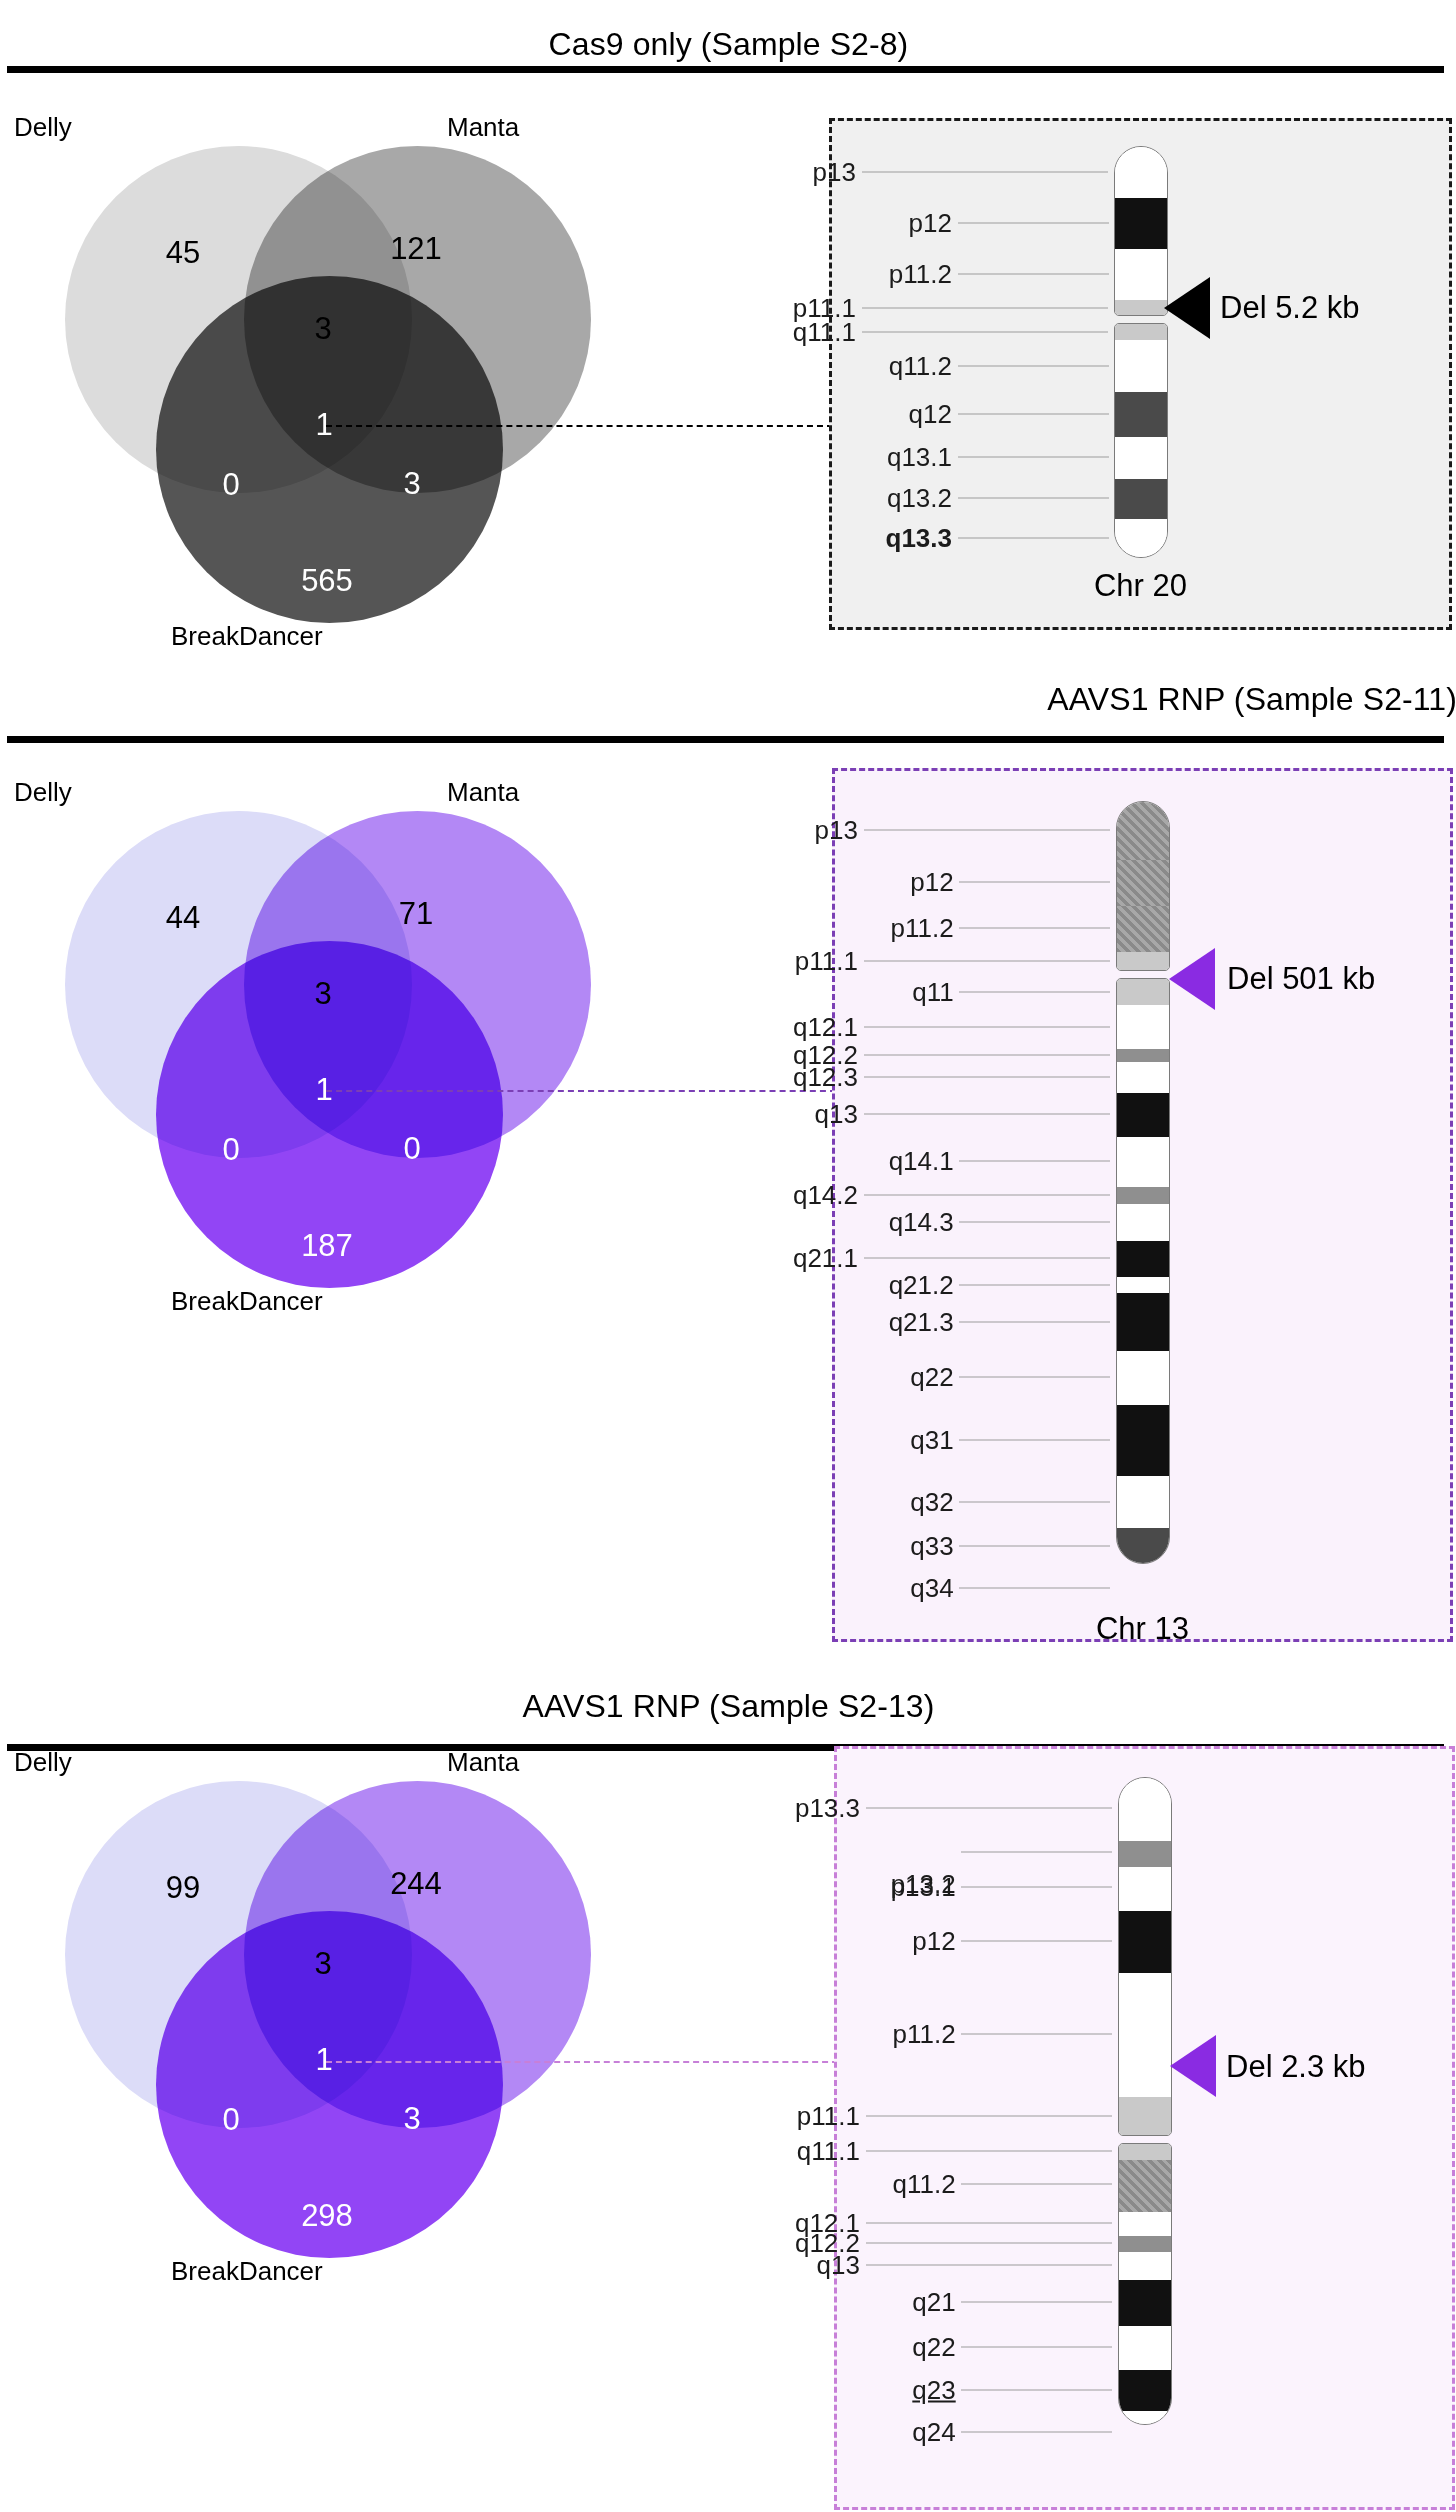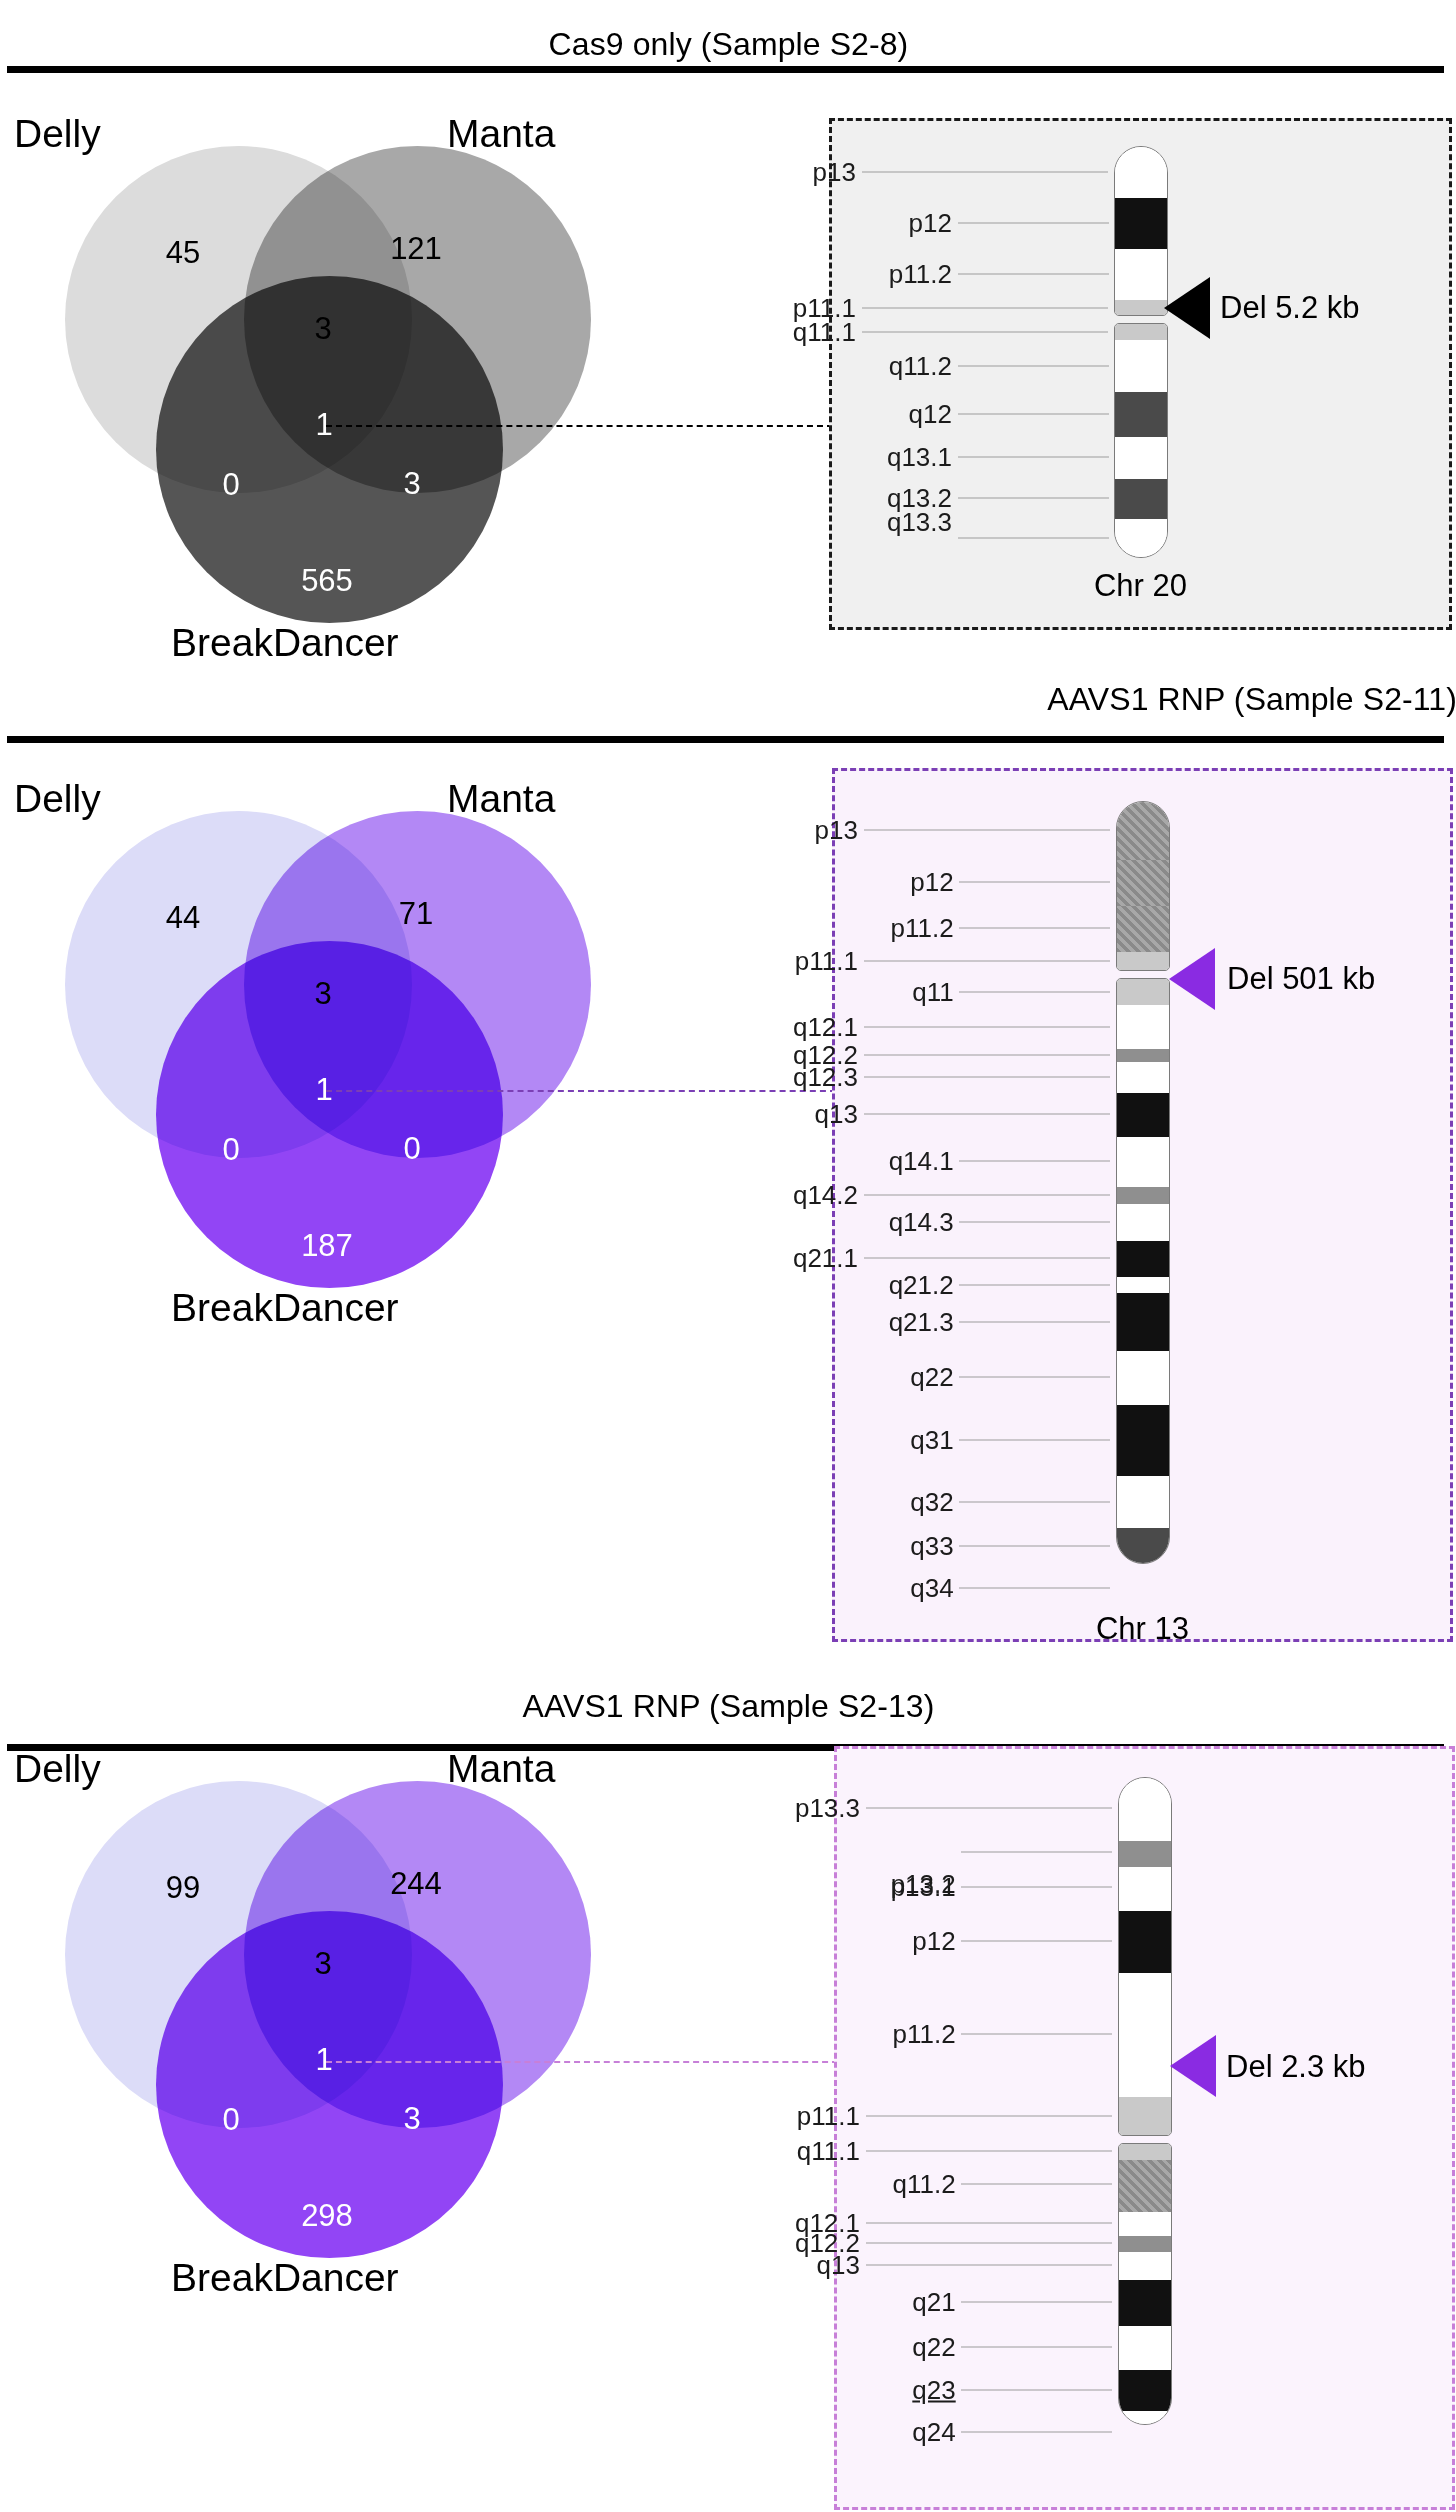--- a/index.html
+++ b/index.html
@@ -27,21 +27,21 @@
   .venn{position:absolute;left:5px;width:618px;height:563px;}
   #panel-1 .venn{top:98px;}
   #panel-2 .venn{top:95px;}
   #panel-3 .venn{top:55px;}
 
   .vcircle{position:absolute;border-radius:50%;mix-blend-mode:multiply;}
   .c-delly{left:60px;top:48px;width:347px;height:347px;}
   .c-manta{left:239px;top:48px;width:347px;height:347px;}
   .c-break{left:151px;top:178px;width:347px;height:347px;}
 
-  .vlabel{position:absolute;font-size:39px;white-space:nowrap;}
+  .vlabel{position:absolute;font-size:26px;white-space:nowrap;}
   .lab-delly{left:9px;top:14px;}
   .lab-manta{left:442px;top:14px;}
   .lab-break{left:166px;top:523px;}
 
   .vnum{position:absolute;font-size:31px;text-align:center;
         transform:translate(-50%,-50%);white-space:nowrap;}
   .n-delly{left:178px;top:155px;}
   .n-manta{left:411px;top:151px;}
   .n-dm   {left:318px;top:231px;}
   .n-all  {left:319px;top:327px;color:#fff;}
@@ -143,21 +143,21 @@
       <div class="tick-label" style="top: 211px; left: -106px; width: 130px;">q11.1</div>
       <div class="leader" style="left: 126px; top: 245px; width: 151px;"></div>
       <div class="tick-label" style="top: 245px; left: -10px; width: 130px;">q11.2</div>
       <div class="leader" style="left: 126px; top: 293px; width: 151px;"></div>
       <div class="tick-label" style="top: 293px; left: -10px; width: 130px;">q12</div>
       <div class="leader" style="left: 126px; top: 336px; width: 151px;"></div>
       <div class="tick-label" style="top: 336px; left: -10px; width: 130px;">q13.1</div>
       <div class="leader" style="left: 126px; top: 377px; width: 151px;"></div>
       <div class="tick-label" style="top: 377px; left: -10px; width: 130px;">q13.2</div>
       <div class="leader" style="left: 126px; top: 417px; width: 151px;"></div>
-      <div class="tick-label" style="top: 401px; left: -10px; width: 130px;">q13.3</div>
+      <div class="tick-label" style="top: 417px; left: -10px; width: 130px; font-weight: bold;">q13.3</div>
     </div>
 </section>
 
 <section class="panel" id="panel-2">
   <div class="panel-title">AAVS1 RNP (Sample S2-11)</div>
   <div class="rule"></div>
 
   <div class="venn">
     <div class="vcircle c-delly" id="p2-c-delly" style="background: rgb(220, 220, 248);"></div>
     <div class="vcircle c-manta" id="p2-c-manta" style="background: rgb(179, 136, 245);"></div>

